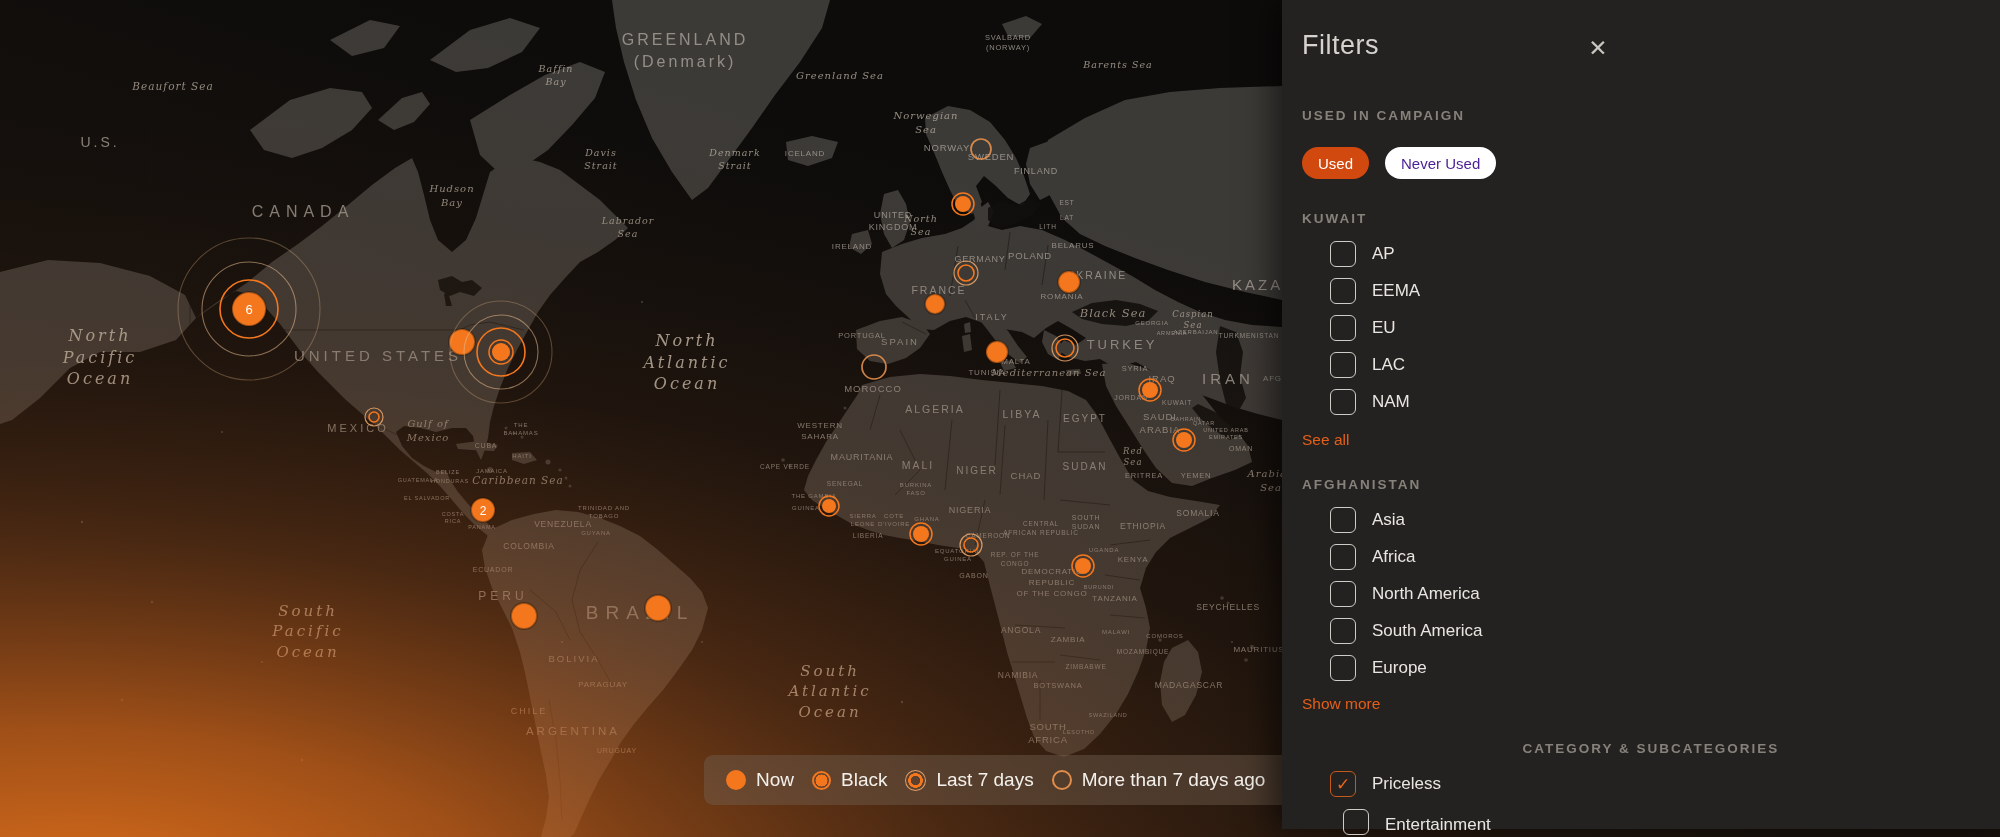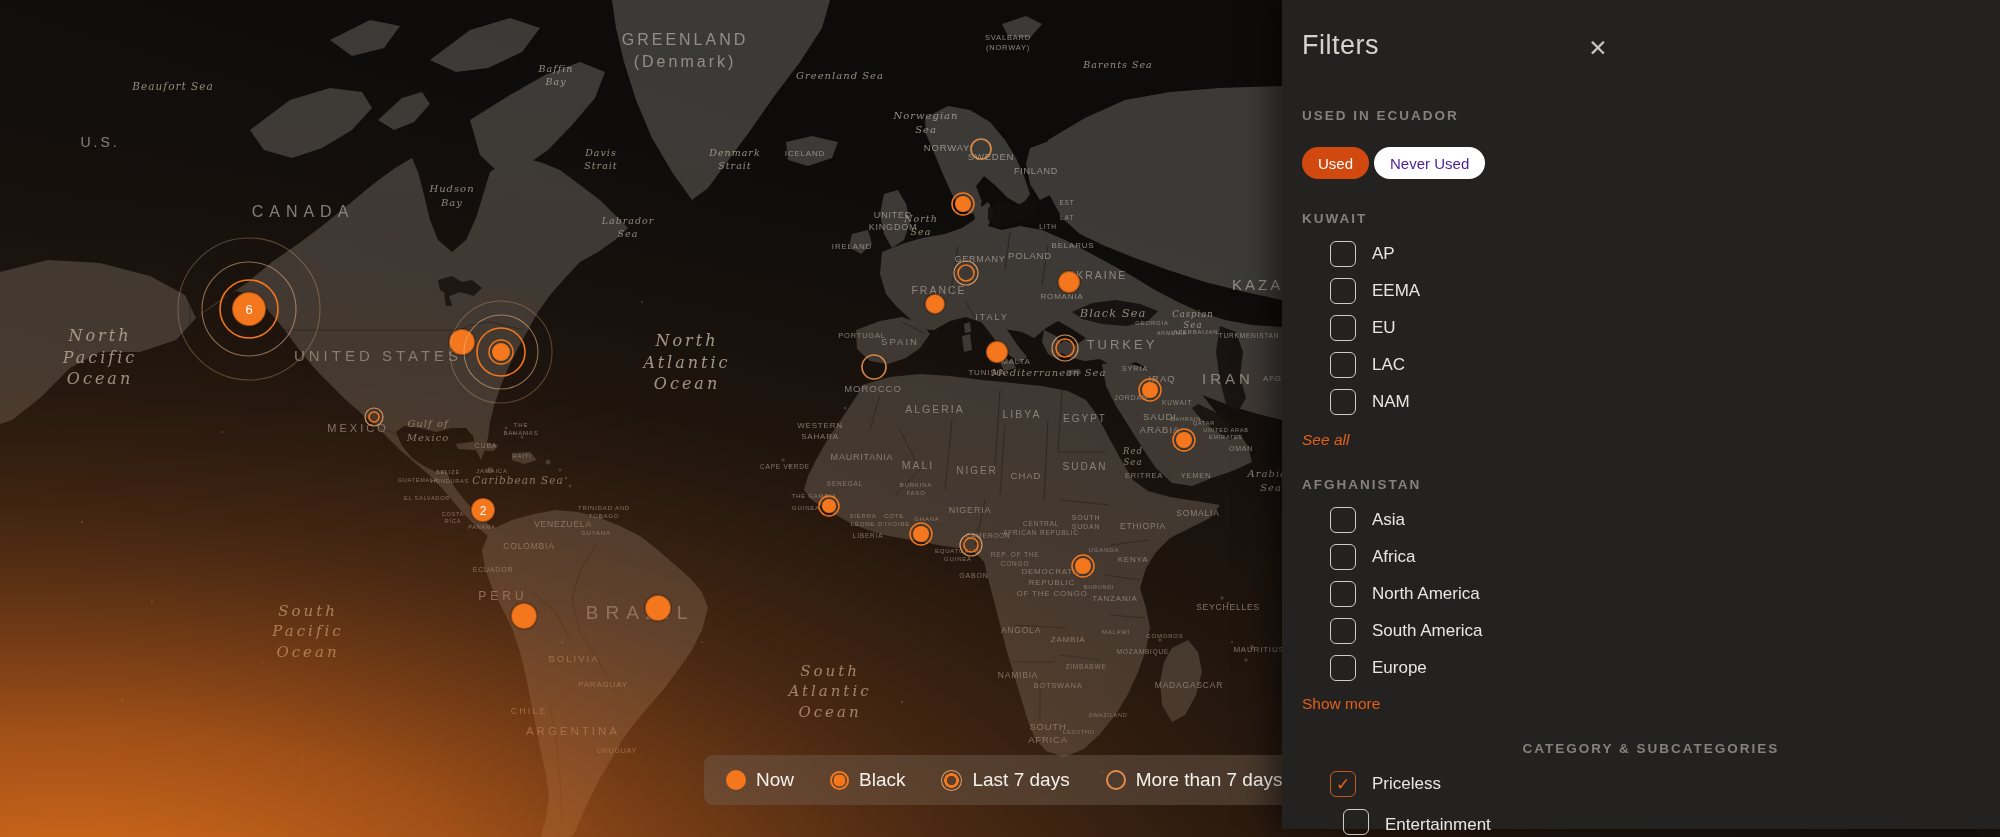--- a/index.html
+++ b/index.html
@@ -10,21 +10,21 @@
   }
   
   #map{position:absolute;inset:0;z-index:1;}
   .lbl-ocean{font-family:"DejaVu Serif",serif;font-style:italic;fill:#cfc5b6;opacity:.85;}
   .lbl-sea{font-family:"DejaVu Serif",serif;font-style:italic;fill:#b6ac9e;opacity:.8;}
   .lbl-c{font-family:"Liberation Sans",sans-serif;fill:#a7a098;opacity:.82;}
   
   .legend{
     position:absolute;left:704px;top:755px;width:600px;height:50px;z-index:5;
     background:rgba(112,96,80,0.45);border-radius:9px;
-    display:flex;align-items:center;padding-left:22px;box-sizing:border-box;gap:36px;
+    display:flex;align-items:center;padding-left:22px;box-sizing:border-box;gap:18px;
   }
   .legend-item{display:flex;align-items:center;gap:10px;white-space:nowrap;}
   .llab{color:#f4f1ec;font-size:19px;}
   .lic{display:inline-block;border-radius:50%;box-sizing:border-box;flex:0 0 auto;}
   .lic.now{width:20px;height:20px;background:#f5771d;}
   .lic.today{width:19px;height:19px;border:2px solid #f5771d;
     background:radial-gradient(circle,#f5771d 0 55%,transparent 58%);}
   .lic.last7{width:21px;height:21px;border:1.6px solid rgba(240,170,110,.9);
     background:radial-gradient(circle,transparent 0 33%,#f5771d 35% 53%,transparent 56%);}
   .lic.older{width:20px;height:20px;border:2px solid rgba(240,150,80,.9);}
@@ -38,38 +38,38 @@
     font-size:27px;color:#d6d2ce;font-weight:400;letter-spacing:.5px;line-height:34px;margin:0;
   }
   .close-btn{
     position:absolute;left:300px;top:32px;width:32px;height:32px;border:none;background:none;
     color:#c9c6c2;font-size:23px;cursor:pointer;font-family:"Liberation Sans",sans-serif;padding:0;
   }
   .sec-head{
     font-size:13.5px;font-weight:700;letter-spacing:2px;color:#86817a;
   }
   .mt-used{margin-top:46px;}
-  .pills{margin-top:24px;display:flex;gap:5px;align-items:center;}
+  .pills{margin-top:24px;display:flex;gap:16px;align-items:center;}
   .pill{height:32px;border-radius:16px;display:inline-flex;align-items:center;
     padding:0 16px;font-size:15px;border:none;cursor:pointer;font-family:"Liberation Sans",sans-serif;}
   .pill.sel{background:#d1490f;color:#ffffff;}
   .pill.unsel{background:#ffffff;color:#4c1d95;}
   .mt-teams{margin-top:32px;}
   .check-list{margin-top:14px;}
   .check-row{display:flex;align-items:center;height:28px;margin-bottom:9px;cursor:pointer;padding-left:28px;}
   .cbox{
     width:26px;height:26px;border:1.5px solid #cfccc7;border-radius:6px;box-sizing:border-box;
     display:inline-flex;align-items:center;justify-content:center;flex:0 0 auto;
     font-size:17px;color:transparent;background:transparent;
   }
   .cbox.checked{border-color:#c25a1c;color:#e8641c;}
   .clabel{margin-left:16px;font-size:17px;color:#e9e6e2;}
   .indent1{margin-left:13px;align-items:flex-end;}
   .link{display:inline-block;font-size:15.5px;color:#e45f19;cursor:pointer;text-decoration:none;}
-  .mt-seeall{margin-top:6px;font-style:italic;}
+  .mt-seeall{margin-top:6px;}
   .mt-cont{margin-top:28px;}
   .mt-showmore{margin-top:4px;}
   .mt-cat{margin-top:28px;text-align:center;}
 </style>
 </head>
 <body>
 
 <svg id="map" width="2000" height="837" viewBox="0 0 2000 837">
   <defs>
     <radialGradient id="glowR" cx="0.04" cy="1.08" r="0.95">
@@ -460,21 +460,21 @@
     <div class="legend-item">
       <span class="lic older"></span>
       <span class="llab">More than 7 days ago</span>
     </div>
   </div>
 
 <div class="panel">
   <h1 class="panel-title">Filters</h1>
   <button class="close-btn">✕</button>
 
-  <div class="sec-head mt-used">USED IN ECUADOR</div>
+  <div class="sec-head mt-used">USED IN CAMPAIGN</div>
   <div class="pills" id="pills">
       <button class="pill sel">Used</button>
       <button class="pill unsel">Never Used</button>
     </div>
 
   <div class="sec-head mt-teams">KUWAIT</div>
   <div class="check-list" id="teams-list">
       <div class="check-row">
         <span class="cbox"></span>
         <span class="clabel">AP</span>

